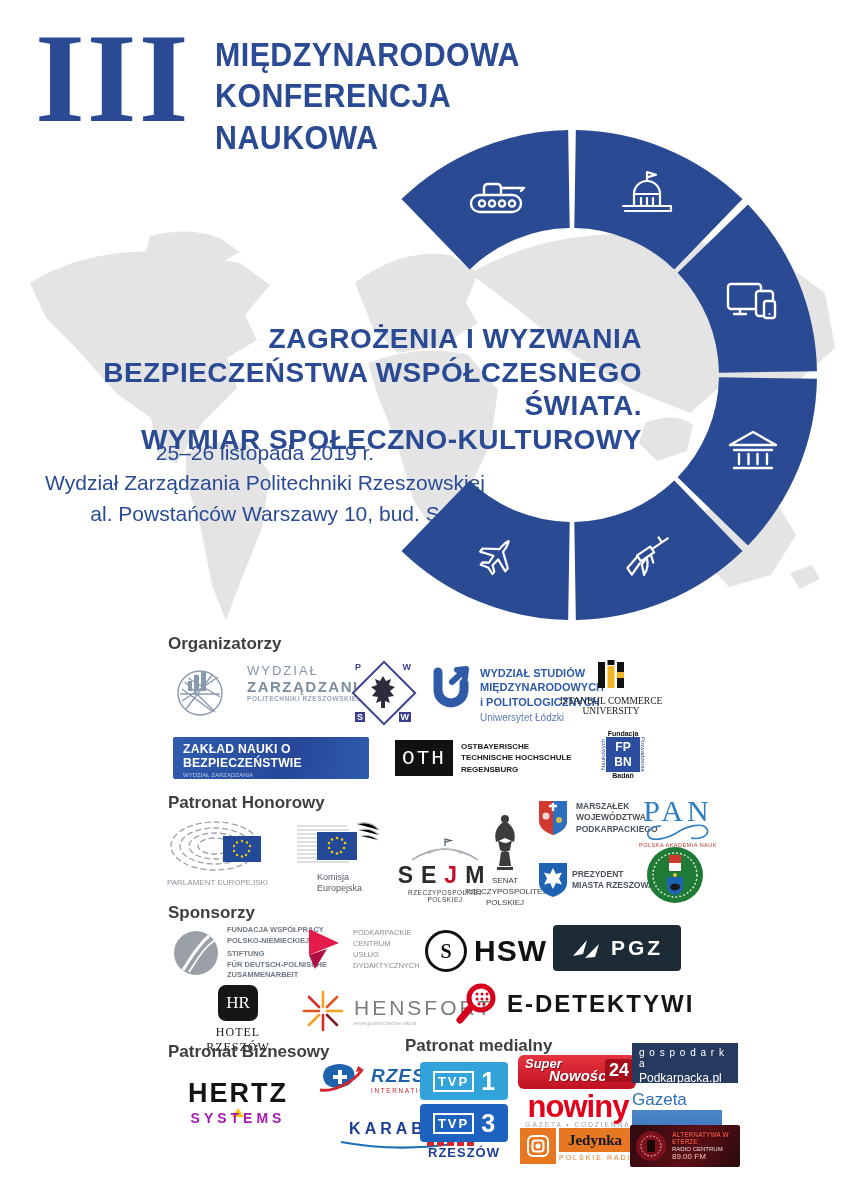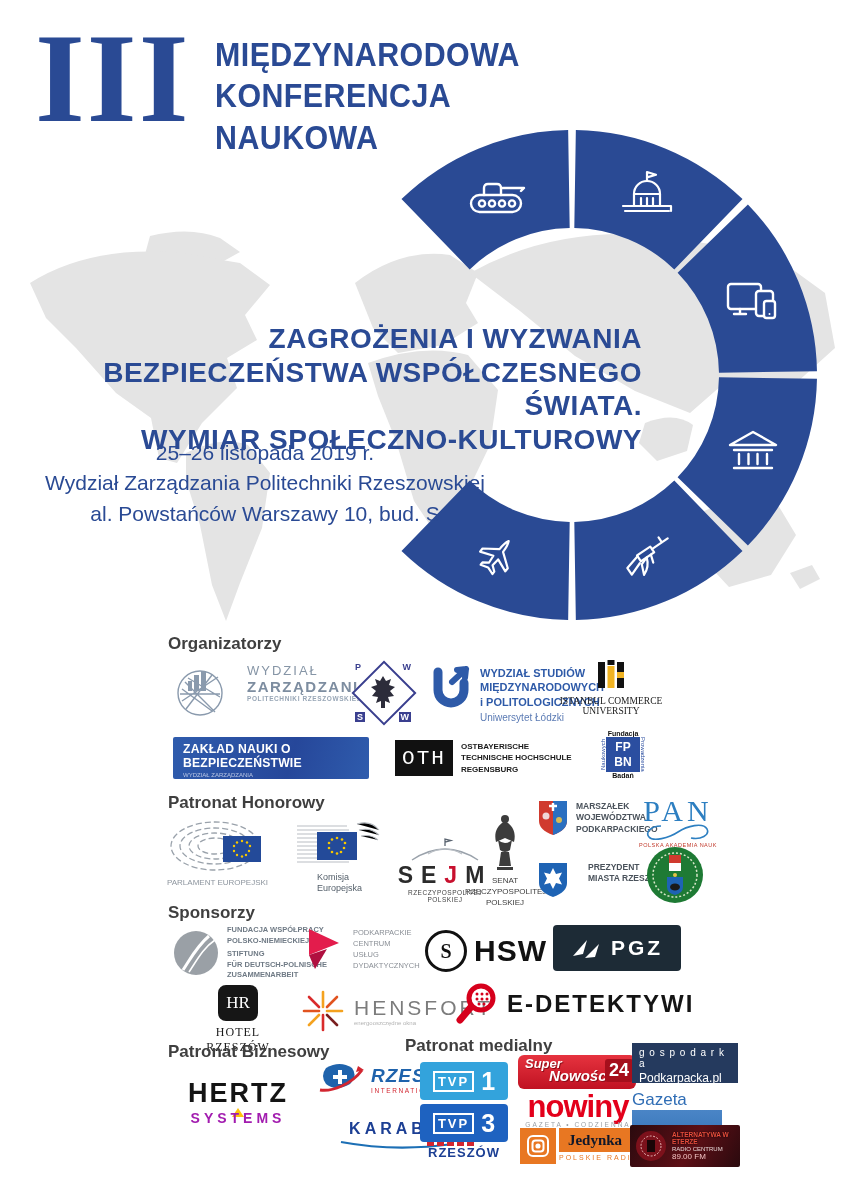--- a/index.html
+++ b/index.html
@@ -289,21 +289,21 @@
   </div>
 
   <div class="abs" style="left:638px;top:796px;width:80px;text-align:center;">
     <div style="font-family:'Liberation Serif',serif;font-size:30px;color:#2d7fc1;letter-spacing:4px;line-height:1;">PAN</div>
     <svg width="74" height="18" viewBox="0 0 74 18" style="margin:-2px auto 0;">
       <path d="M20,2 C10,2 4,8 8,13 C12,18 28,14 37,8 C46,2 62,-2 66,5 C69,11 60,16 50,14" stroke="#2d7fc1" stroke-width="1.6" fill="none"></path>
     </svg>
     <div style="font-size:5.5px;color:#c0392b;letter-spacing:.5px;">POLSKA AKADEMIA NAUK</div>
   </div>
 
-  <div class="abs" style="left:538px;top:862px;display:flex;align-items:flex-start;gap:20px;">
+  <div class="abs" style="left:538px;top:862px;display:flex;align-items:center;gap:4px;">
     <svg width="30" height="36" viewBox="0 0 30 36">
       <path d="M1,1 h28 v20 q0,9 -14,14 q-14,-5 -14,-14 z" fill="#1e63b4"></path>
       <path d="M15,6 l3,6 6,-1.5 -3,6 3,6 -6,-1.5 -3,6 -3,-6 -6,1.5 3,-6 -3,-6 6,1.5 z" fill="#fff"></path>
     </svg>
     <div style="font-size:8.5px;font-weight:bold;color:#4a525b;line-height:1.35;">
       <div>PREZYDENT</div>
       <div>MIASTA RZESZOWA</div>
     </div>
   </div>
 

